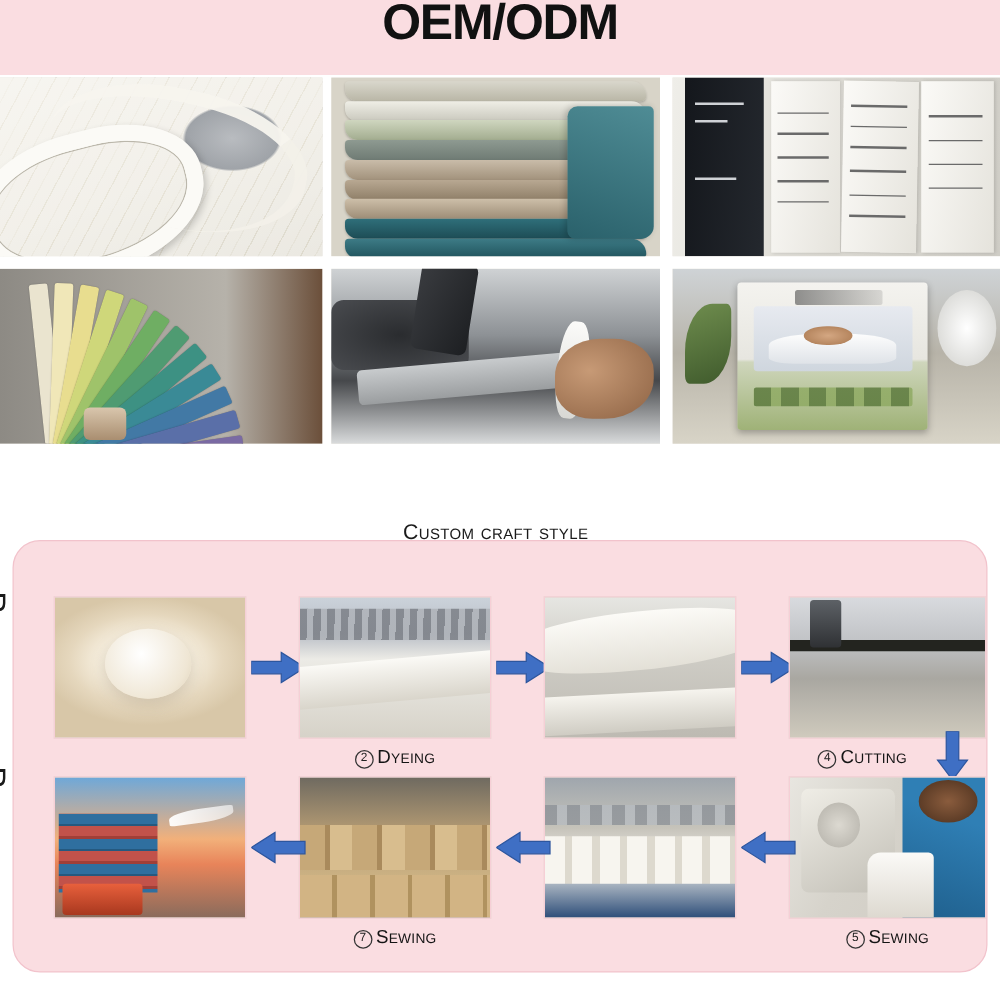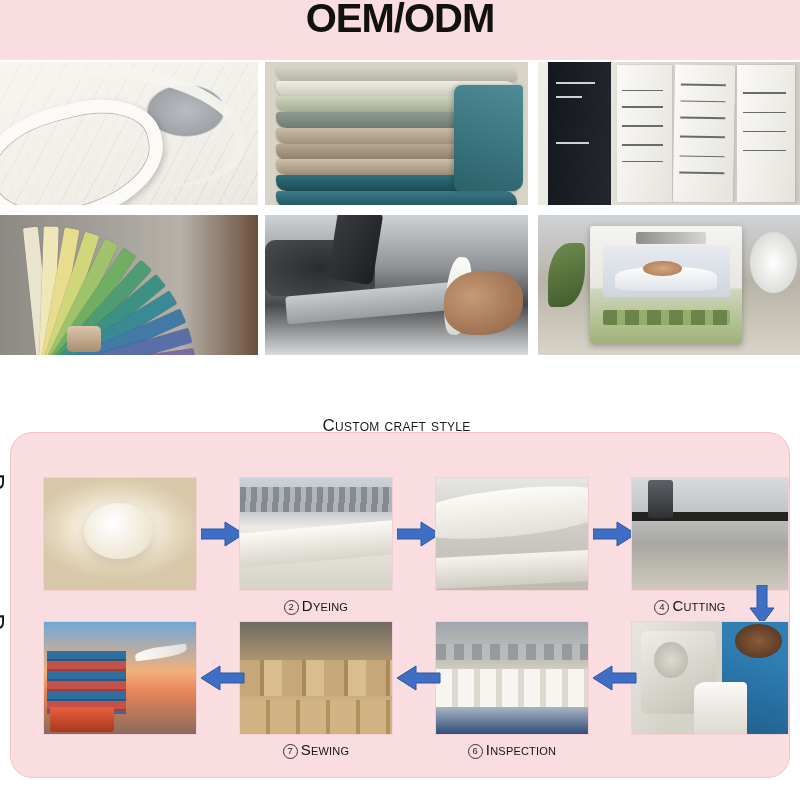--- a/index.html
+++ b/index.html
@@ -381,32 +381,32 @@
 
   <div class="pcell" style="left:620px;top:188px;width:158px;height:114px;">
     <div class="ph p5">
       <div class="mach"></div>
         <div class="dsk"></div>
         <div class="per"></div>
         <div class="hd"></div>
         <div class="cloth"></div>
     </div>
   </div>
+  <div class="plab" style="left:620px;top:308px;width:158px;text-align:center;">
+    <span class="num">5</span><span>Sewing</span>
+  </div>
 
   <div class="arw" style="position:absolute;left:582px;top:232px;">
     <svg width="44" height="26" viewBox="0 0 44 26">
         <polygon points="43,8 19,8 19,1 0,13 19,25 19,18 43,18" fill="#3f6fc4" stroke="#2d569e" stroke-width="1"></polygon>
       </svg>
   </div>
 
   <div class="pcell" style="left:424px;top:188px;width:154px;height:114px;">
     <div class="ph p6"></div>
-  </div>
-  <div class="plab" style="left:424px;top:308px;width:154px;text-align:center;">
-    <span class="num">6</span><span>Inspection</span>
   </div>
 
   <div class="arw" style="position:absolute;left:386px;top:232px;">
     <svg width="44" height="26" viewBox="0 0 44 26">
         <polygon points="43,8 19,8 19,1 0,13 19,25 19,18 43,18" fill="#3f6fc4" stroke="#2d569e" stroke-width="1"></polygon>
       </svg>
   </div>
 
   <div class="pcell" style="left:228px;top:188px;width:154px;height:114px;">
     <div class="ph p7"></div>

